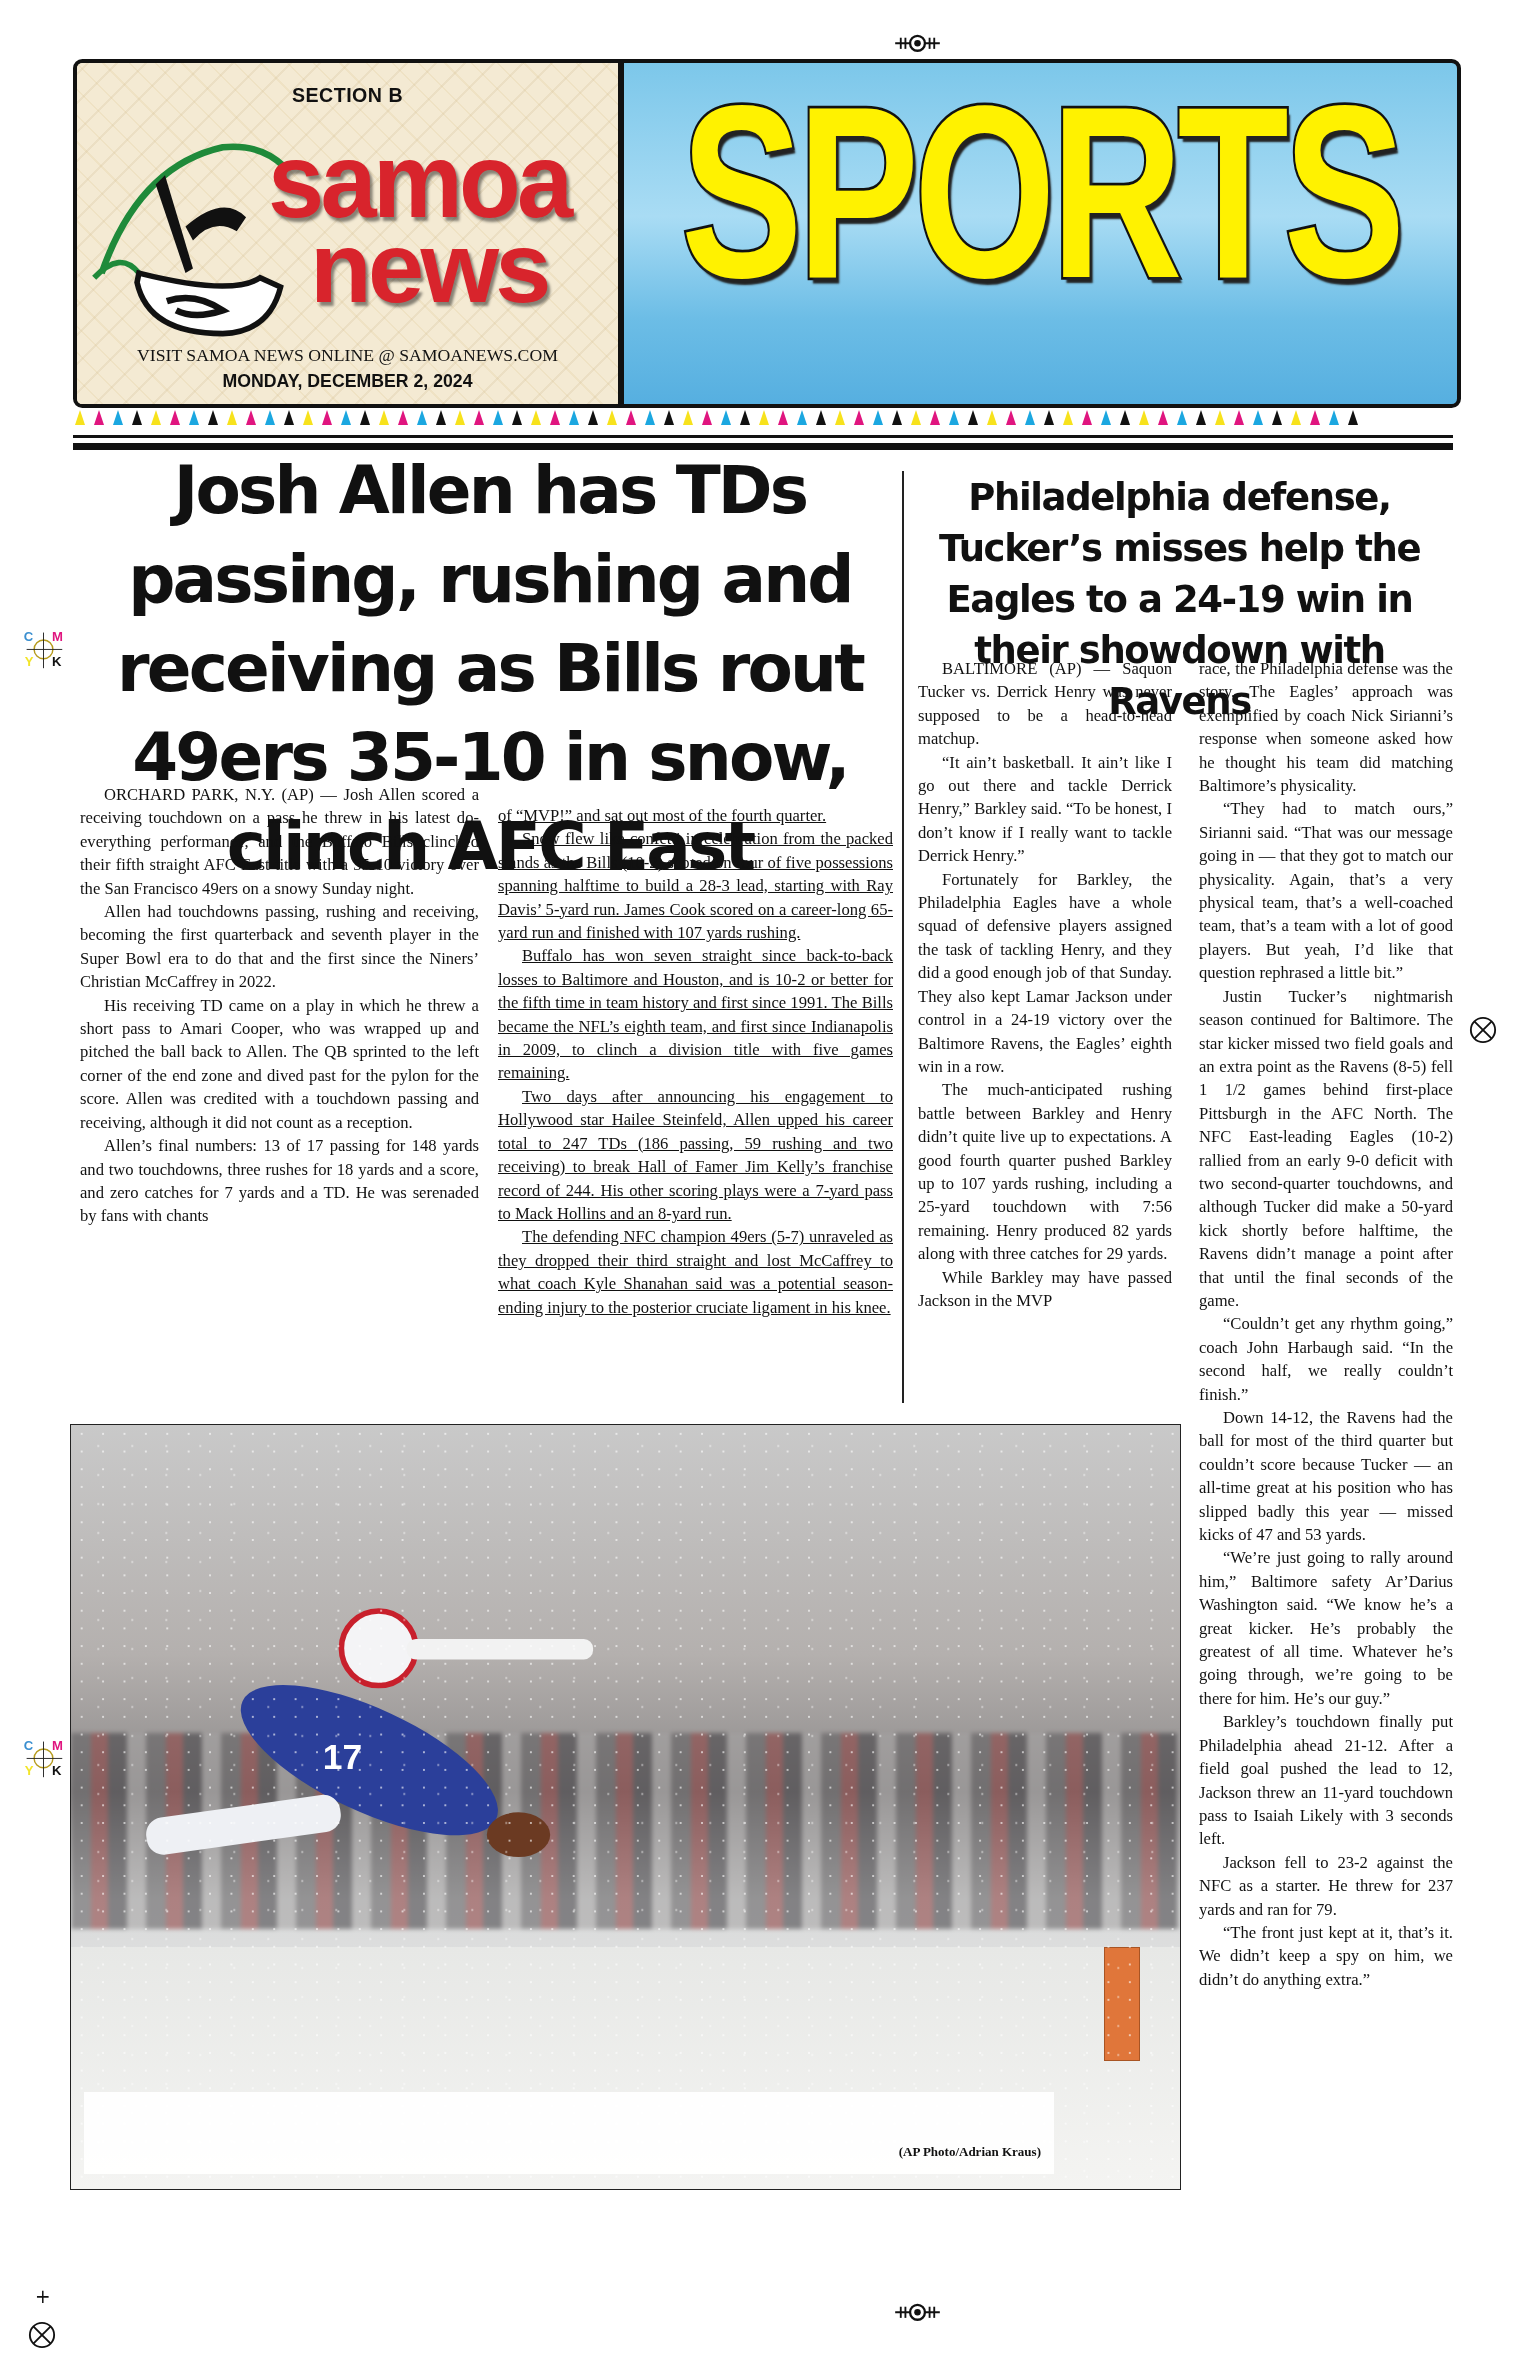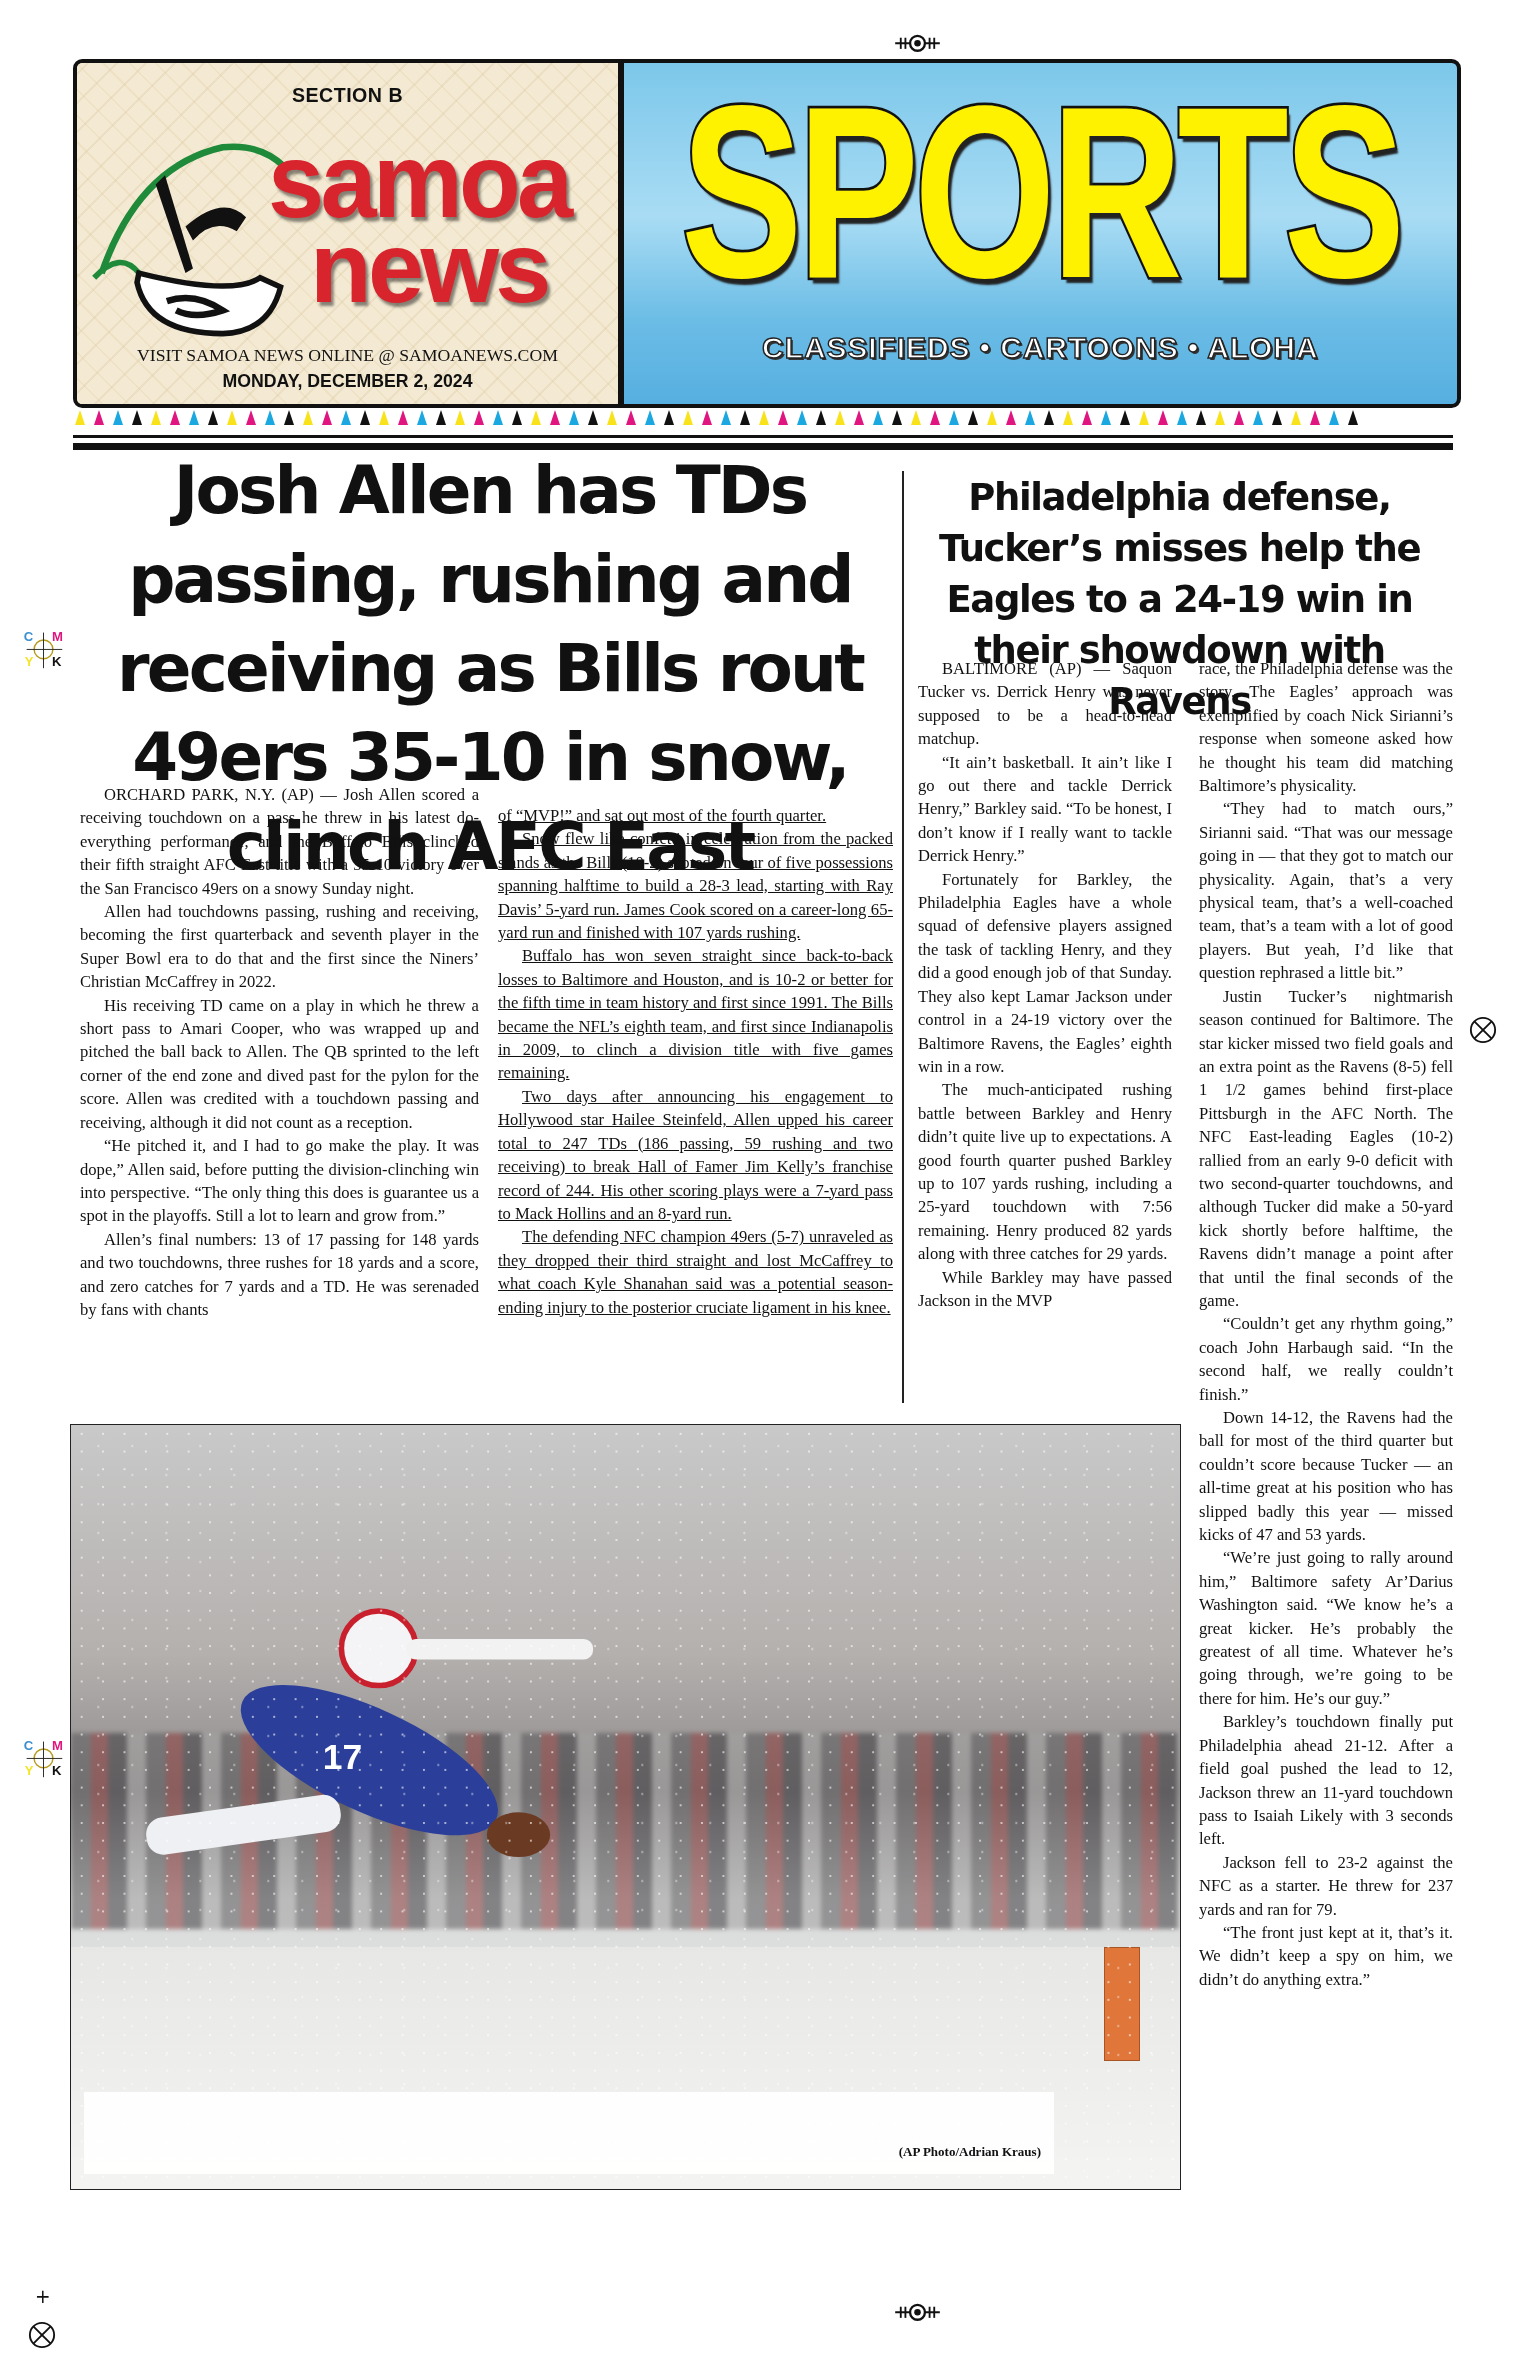--- a/index.html
+++ b/index.html
@@ -157,21 +157,20 @@
       <path d="M90 205 Q120 195 150 215 Q120 225 100 215" fill="none" stroke="#111" stroke-width="7"></path>
     </svg>
     <div class="logo-samoa">samoa</div>
     <div class="logo-news">news</div>
     <div class="visit-line">VISIT SAMOA NEWS ONLINE @ SAMOANEWS.COM</div>
     <div class="date-line">MONDAY, DECEMBER 2, 2024</div>
   </div>
   <div class="divider-v"></div>
   <div class="sports-panel">
     <div class="sports-title">SPORTS</div>
-    <div class="sports-sub l1">CLASSIFIEDS • CARTOONS • ALOHA</div>
   </div>
 </header>
 
 <div class="tri-strip" id="tri-strip">
     <span class="tri" style="border-bottom-color: rgb(247, 226, 28);"></span>
     <span class="tri" style="border-bottom-color: rgb(224, 21, 127);"></span>
     <span class="tri" style="border-bottom-color: rgb(27, 167, 224);"></span>
     <span class="tri" style="border-bottom-color: rgb(17, 17, 17);"></span>
     <span class="tri" style="border-bottom-color: rgb(247, 226, 28);"></span>
     <span class="tri" style="border-bottom-color: rgb(224, 21, 127);"></span>
@@ -239,21 +238,20 @@
     <span class="tri" style="border-bottom-color: rgb(17, 17, 17);"></span>
   </div>
 <div class="rule-thin"></div>
 <div class="rule-thick"></div>
 
 <h1 class="hl-main">Josh Allen has TDs passing, rushing and receiving as Bills rout 49ers 35-10 in snow, clinch AFC East</h1>
 <div class="col col1">
   <p>ORCHARD PARK, N.Y. (AP) — Josh Allen scored a receiving touchdown on a pass he threw in his latest do-everything performance, and the Buffalo Bills clinched their fifth straight AFC East title with a 35-10 victory over the San Francisco 49ers on a snowy Sunday night.</p>
   <p>Allen had touchdowns passing, rushing and receiving, becoming the first quarterback and seventh player in the Super Bowl era to do that and the first since the Niners’ Christian McCaffrey in 2022.</p>
   <p>His receiving TD came on a play in which he threw a short pass to Amari Cooper, who was wrapped up and pitched the ball back to Allen. The QB sprinted to the left corner of the end zone and dived past for the pylon for the score. Allen was credited with a touchdown passing and receiving, although it did not count as a reception.</p>
-  <p>“He pitched it, and I had to go make the play. It was dope,” Allen said, before putting the division-clinching win into perspective. “The only thing this does is guarantee us a spot in the playoffs. Still a lot to learn and grow from.”</p>
   <p>Allen’s final numbers: 13 of 17 passing for 148 yards and two touchdowns, three rushes for 18 yards and a score, and zero catches for 7 yards and a TD. He was serenaded by fans with chants</p>
 </div>
 <div class="col col2">
   <p style="text-indent:0">of “MVP!” and sat out most of the fourth quarter.</p>
   <p>Snow flew like confetti in celebration from the packed stands as the Bills (10-2) scored on four of five possessions spanning halftime to build a 28-3 lead, starting with Ray Davis’ 5-yard run. James Cook scored on a career-long 65-yard run and finished with 107 yards rushing.</p>
   <p>Buffalo has won seven straight since back-to-back losses to Baltimore and Houston, and is 10-2 or better for the fifth time in team history and first since 1991. The Bills became the NFL’s eighth team, and first since Indianapolis in 2009, to clinch a division title with five games remaining.</p>
   <p>Two days after announcing his engagement to Hollywood star Hailee Steinfeld, Allen upped his career total to 247 TDs (186 passing, 59 rushing and two receiving) to break Hall of Famer Jim Kelly’s franchise record of 244. His other scoring plays were a 7-yard pass to Mack Hollins and an 8-yard run.</p>
   <p>The defending NFC champion 49ers (5-7) unraveled as they dropped their third straight and lost McCaffrey to what coach Kyle Shanahan said was a potential season-ending injury to the posterior cruciate ligament in his knee.</p>
 </div>
 

